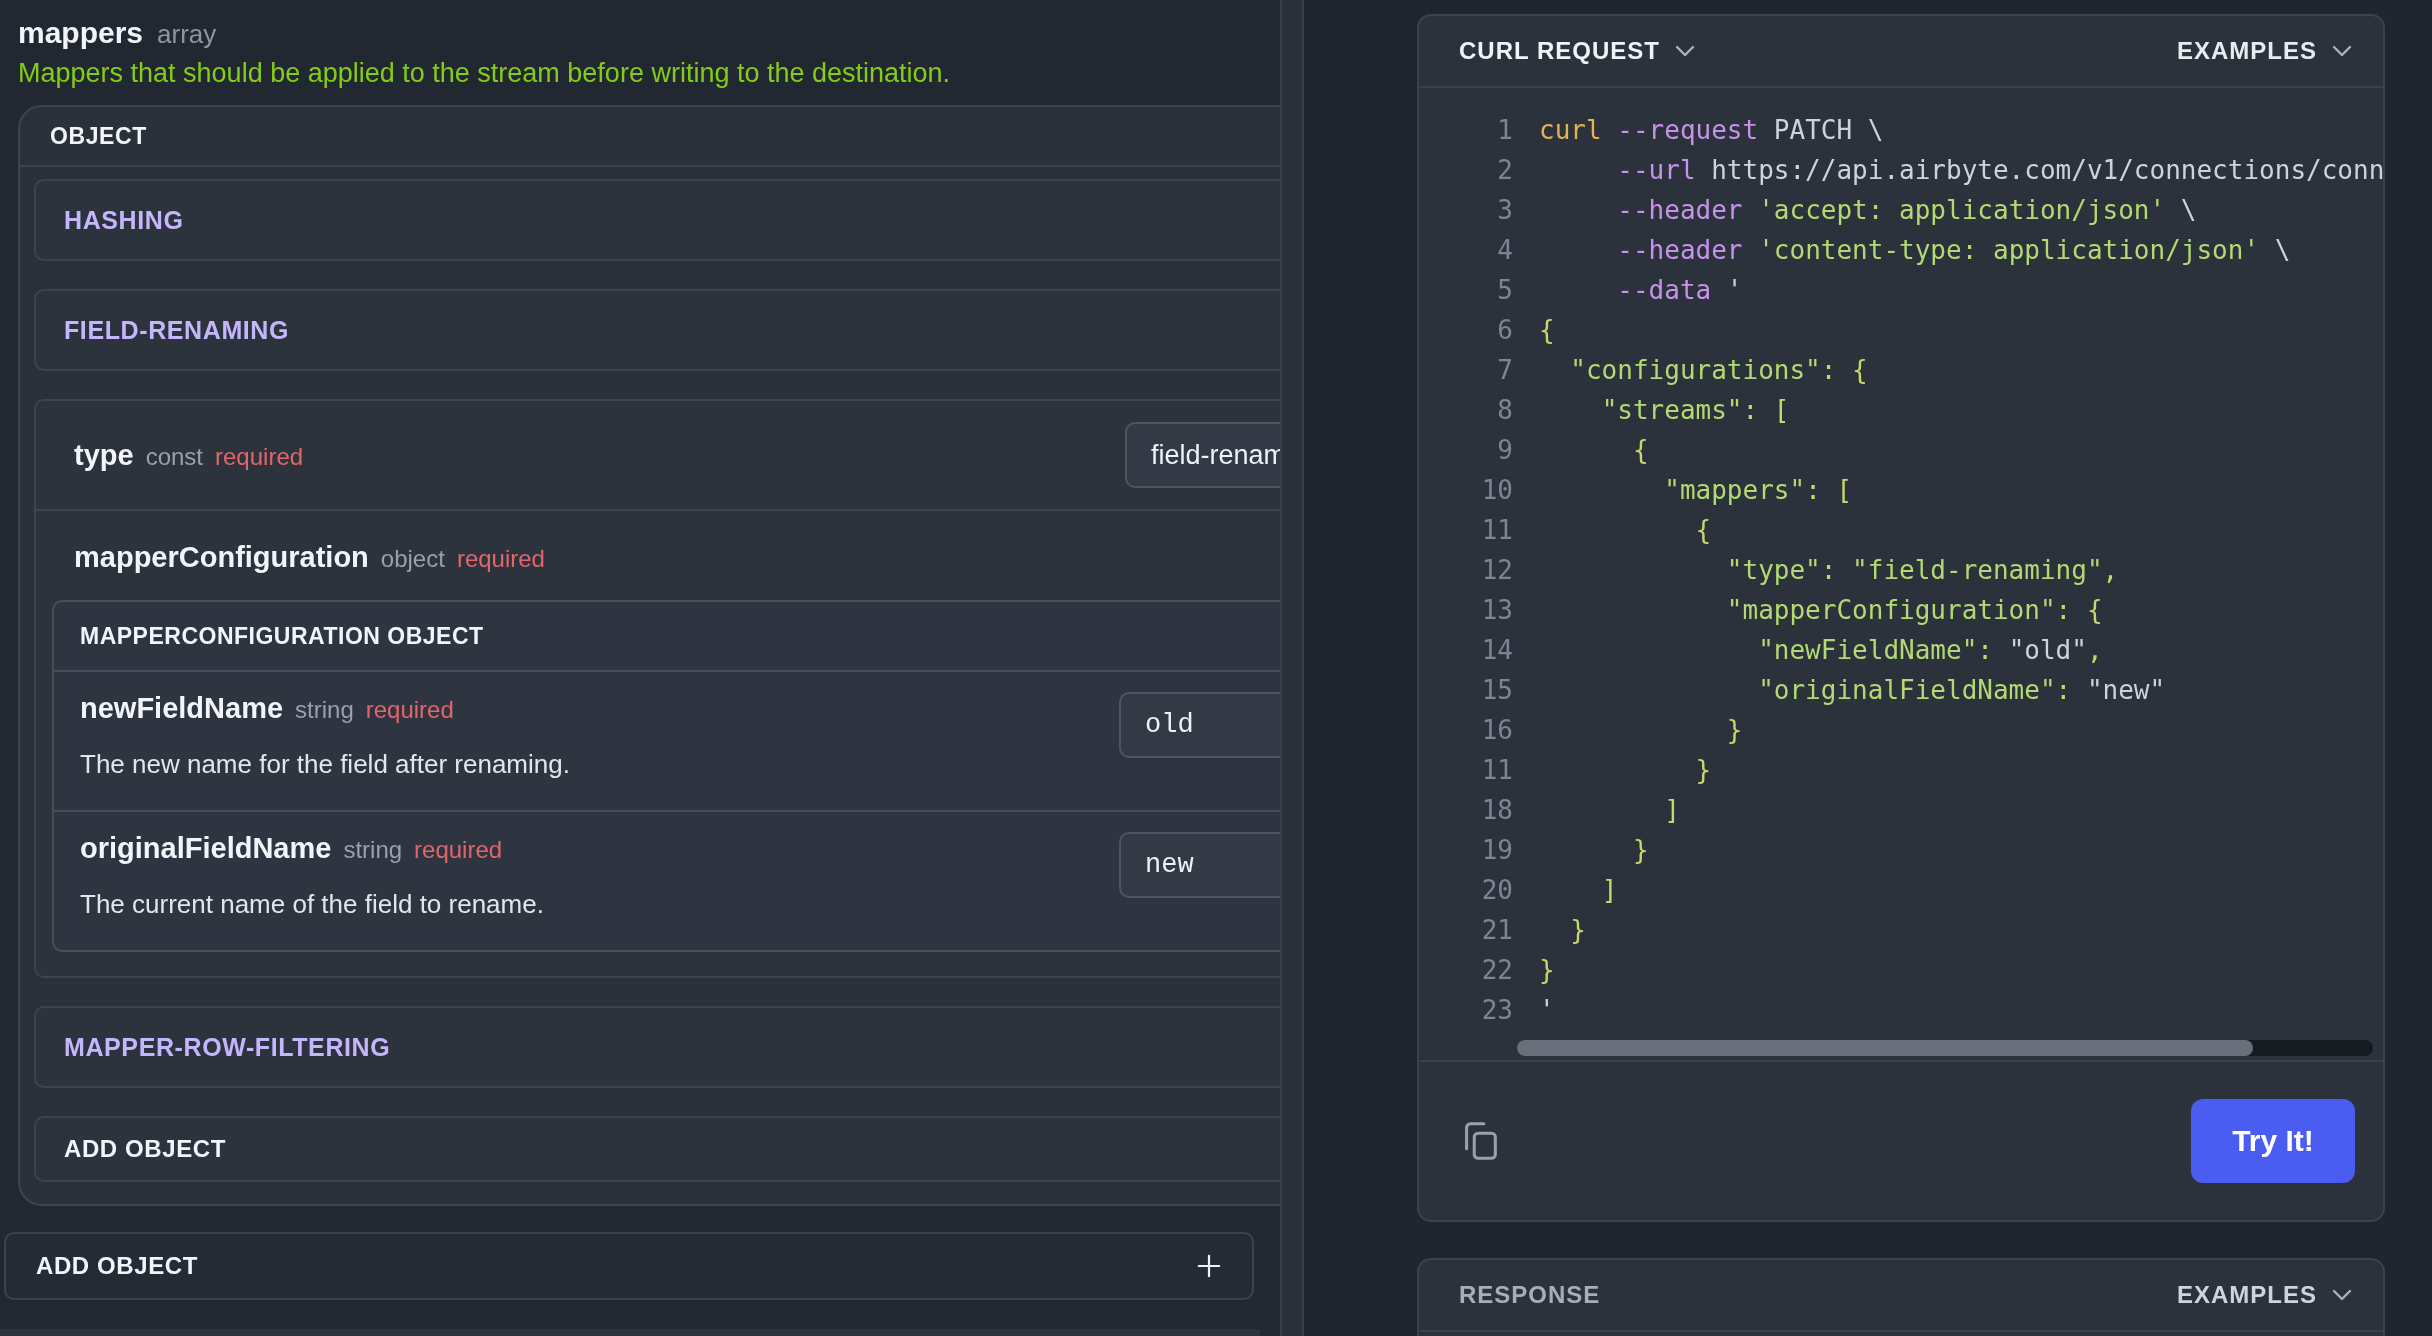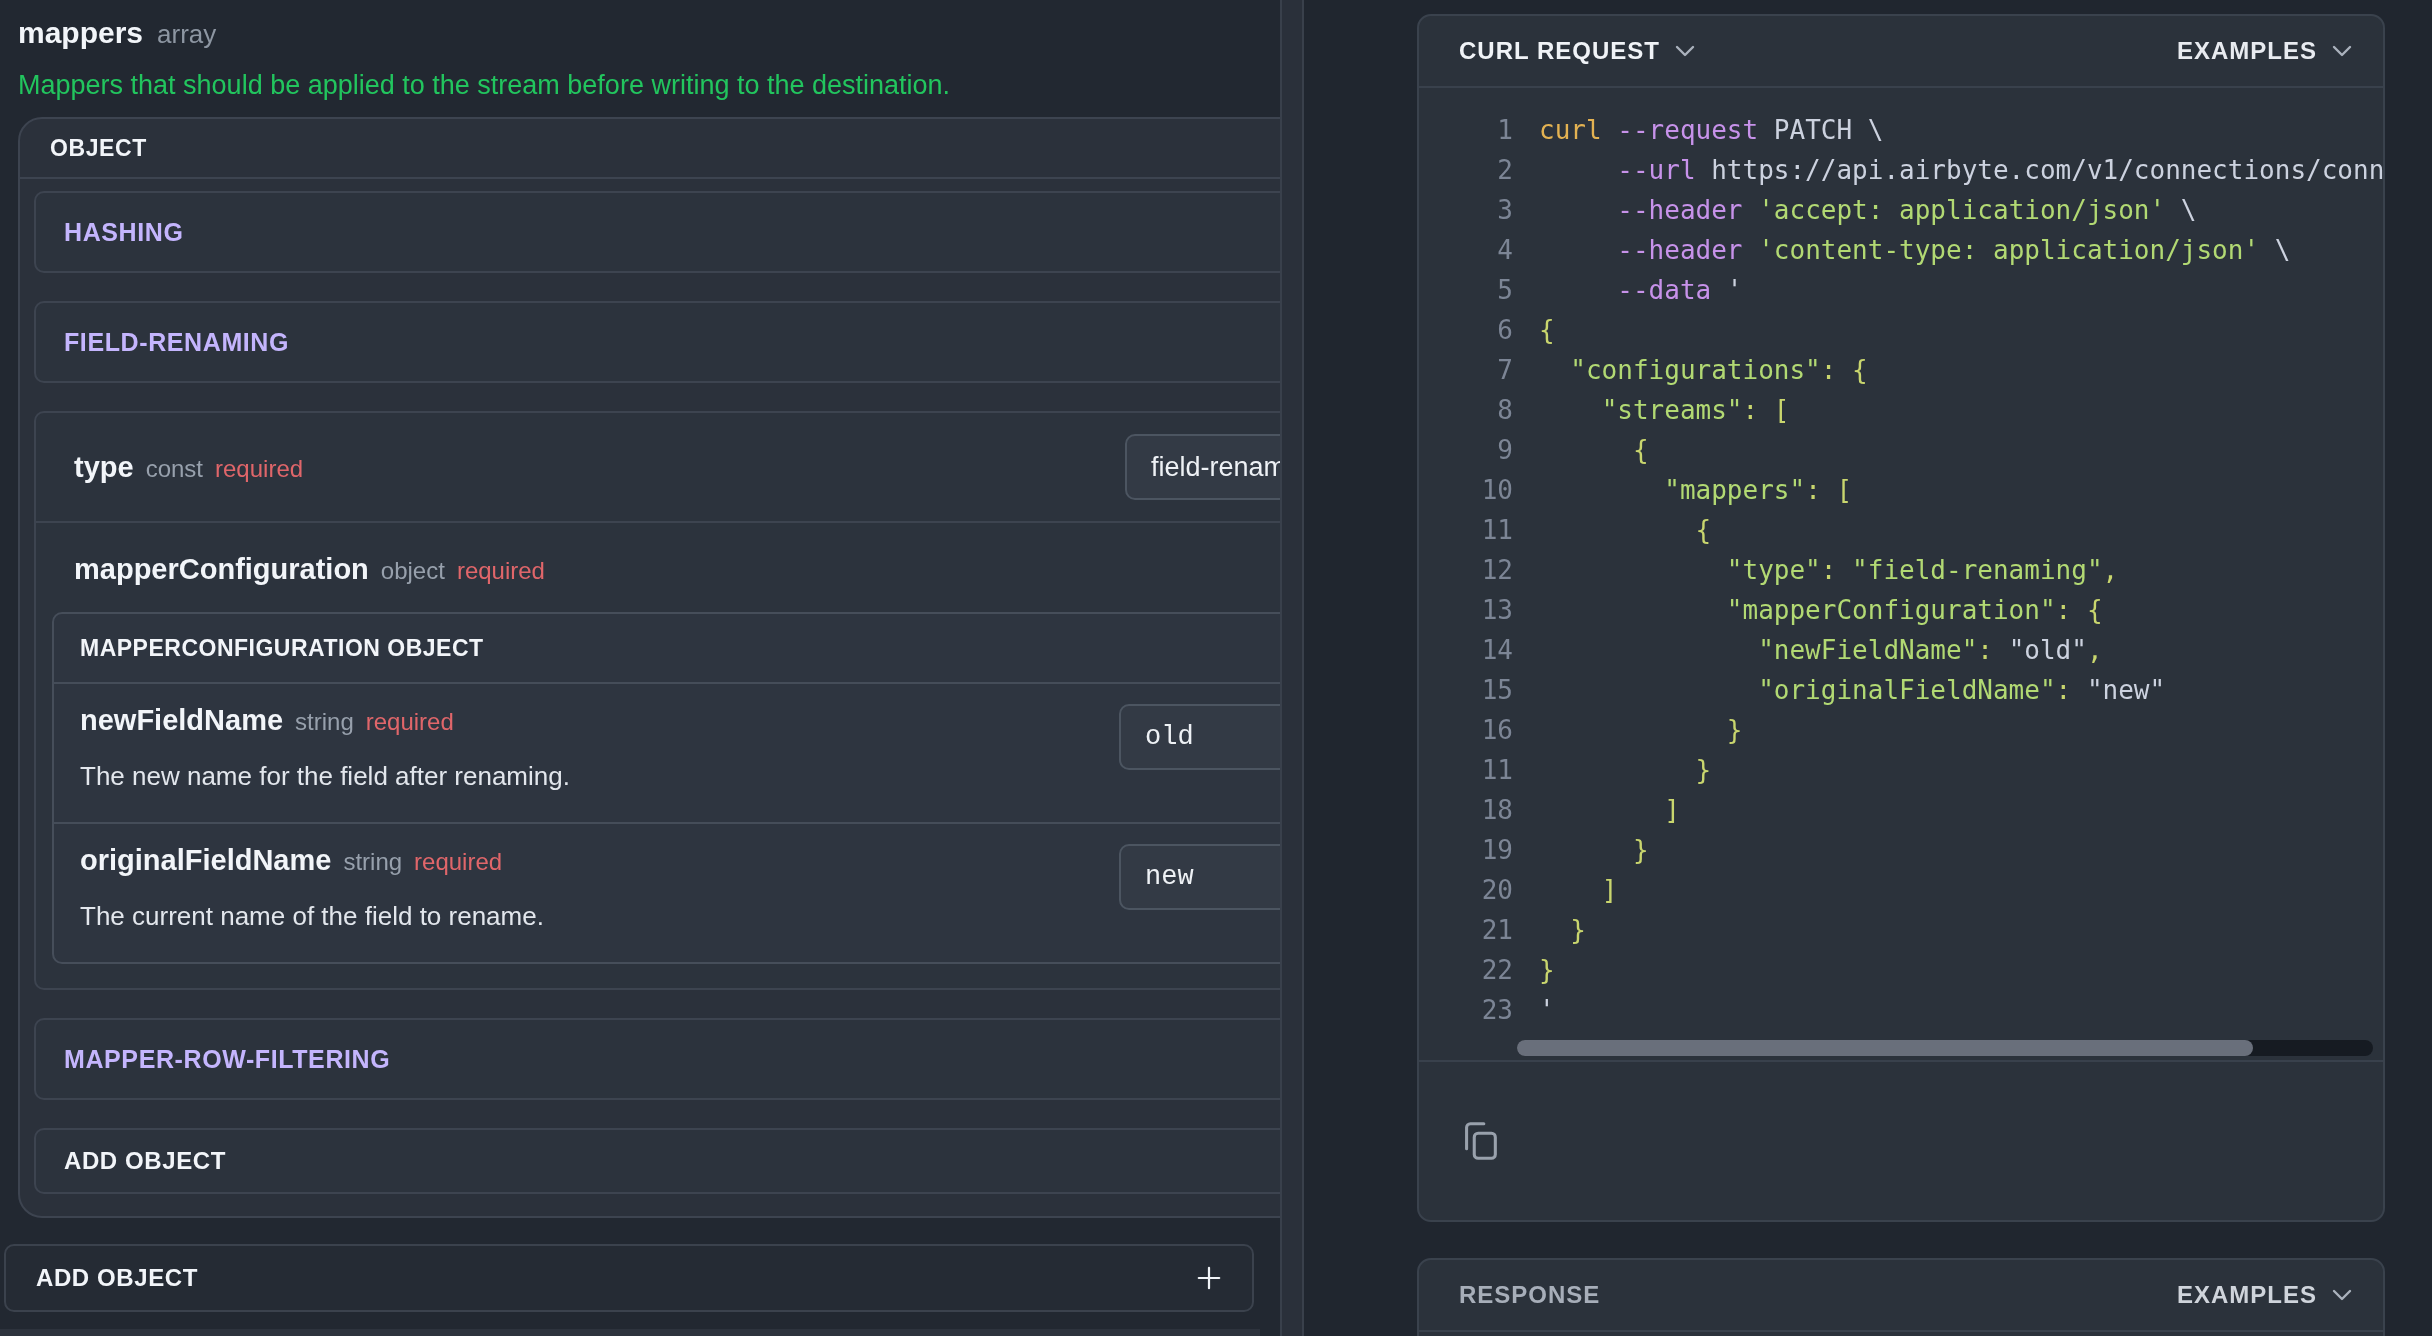--- a/index.html
+++ b/index.html
@@ -4,21 +4,21 @@
 <style>
   html,body{margin:0;padding:0;background:#222831;}
   .app{position:relative;width:2432px;height:1336px;overflow:hidden;
        font-family:"Liberation Sans",sans-serif;color:#eef1f5;background:#222831;}
 
   
   .left-col{position:absolute;left:0;top:0;width:1260px;height:1336px;}
   .field-head{margin:16px 0 0 18px;display:flex;align-items:baseline;gap:14px;}
   .fname{font-size:30px;font-weight:700;color:#f2f5f9;}
   .ftype{font-size:26px;color:#8d96a2;}
-  .field-desc{margin:20px 0 0 18px;font-size:27px;color:#22c55e;}
+  .field-desc{margin:8px 0 0 18px;font-size:27px;color:#84cc16;}
 
   .object-card{margin:16px 0 0 18px;width:1473px;background:#2b313b;
                border:2px solid #3d4450;border-radius:24px;box-sizing:border-box;}
   .object-header{height:58px;display:flex;align-items:center;justify-content:space-between;
                  padding:0 28px 0 30px;border-bottom:2px solid #3d4450;}
   .object-title{font-size:23px;font-weight:700;letter-spacing:.6px;color:#f2f5f9;}
   .hdr-icons{display:flex;align-items:center;gap:42px;}
   .icon-btn{background:none;border:none;padding:0;cursor:pointer;display:flex;align-items:center;}
 
   .card-body{padding:12px 14px 20px 14px;}
@@ -316,20 +316,21 @@
 
       <div class="code-footer">
         <button class="icon-btn">
           <span>
             <svg width="46" height="46" viewBox="0 0 24 24" fill="none" stroke="#99a1ac" stroke-width="1.6" stroke-linecap="round" stroke-linejoin="round">
               <rect x="9" y="8" width="11" height="13" rx="2"></rect>
               <path d="M5 16V5a2 2 0 0 1 2-2h7"></path>
             </svg>
           </span>
         </button>
+        <button class="try-btn">Try It!</button>
       </div>
     </div>
 
     <div class="response-card">
       <div class="response-header">
         <span class="response-title">RESPONSE</span>
         <div class="hdr-right response-examples">
           <span class="examples-label">EXAMPLES</span>
           <span>
             <svg width="22" height="14" viewBox="0 0 22 14" fill="none" stroke="#aab2bd" stroke-width="2.4" stroke-linecap="round" stroke-linejoin="round">

